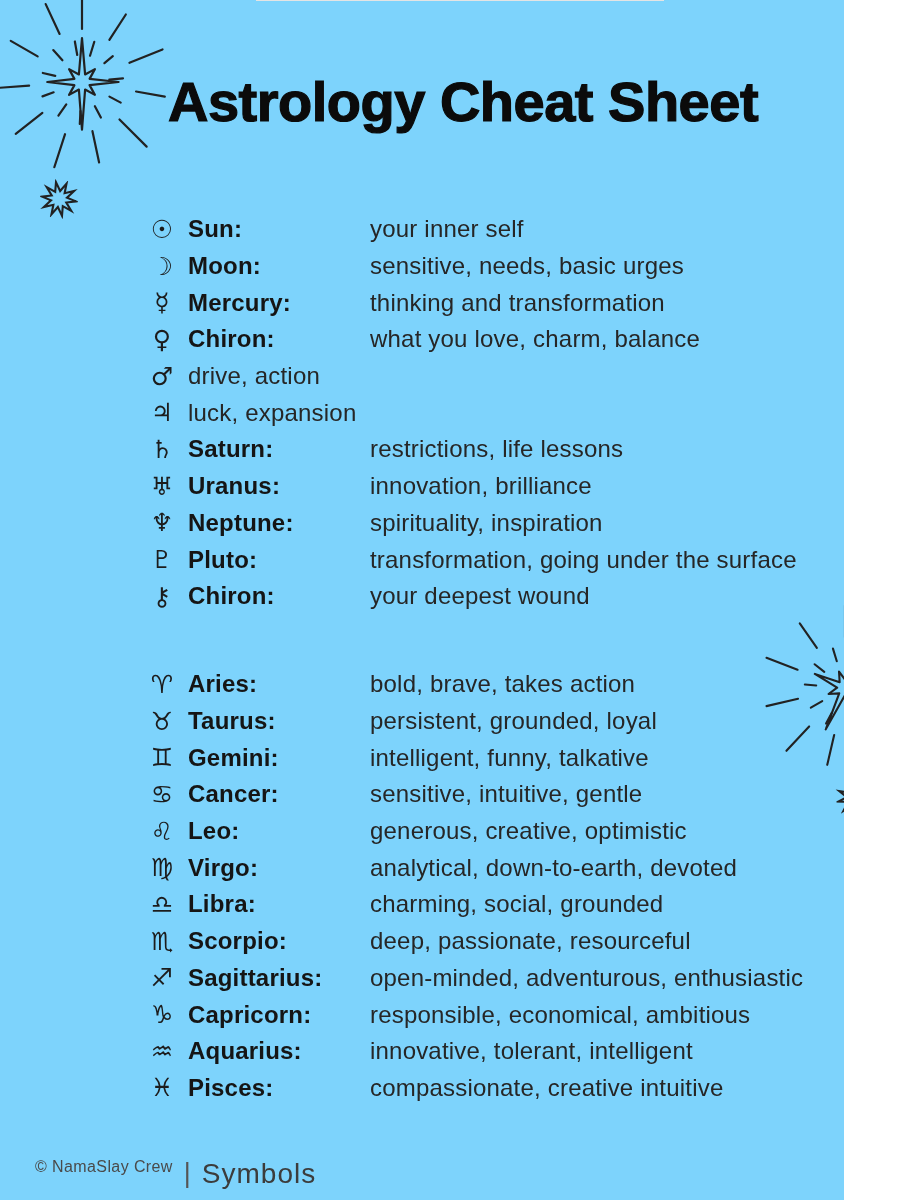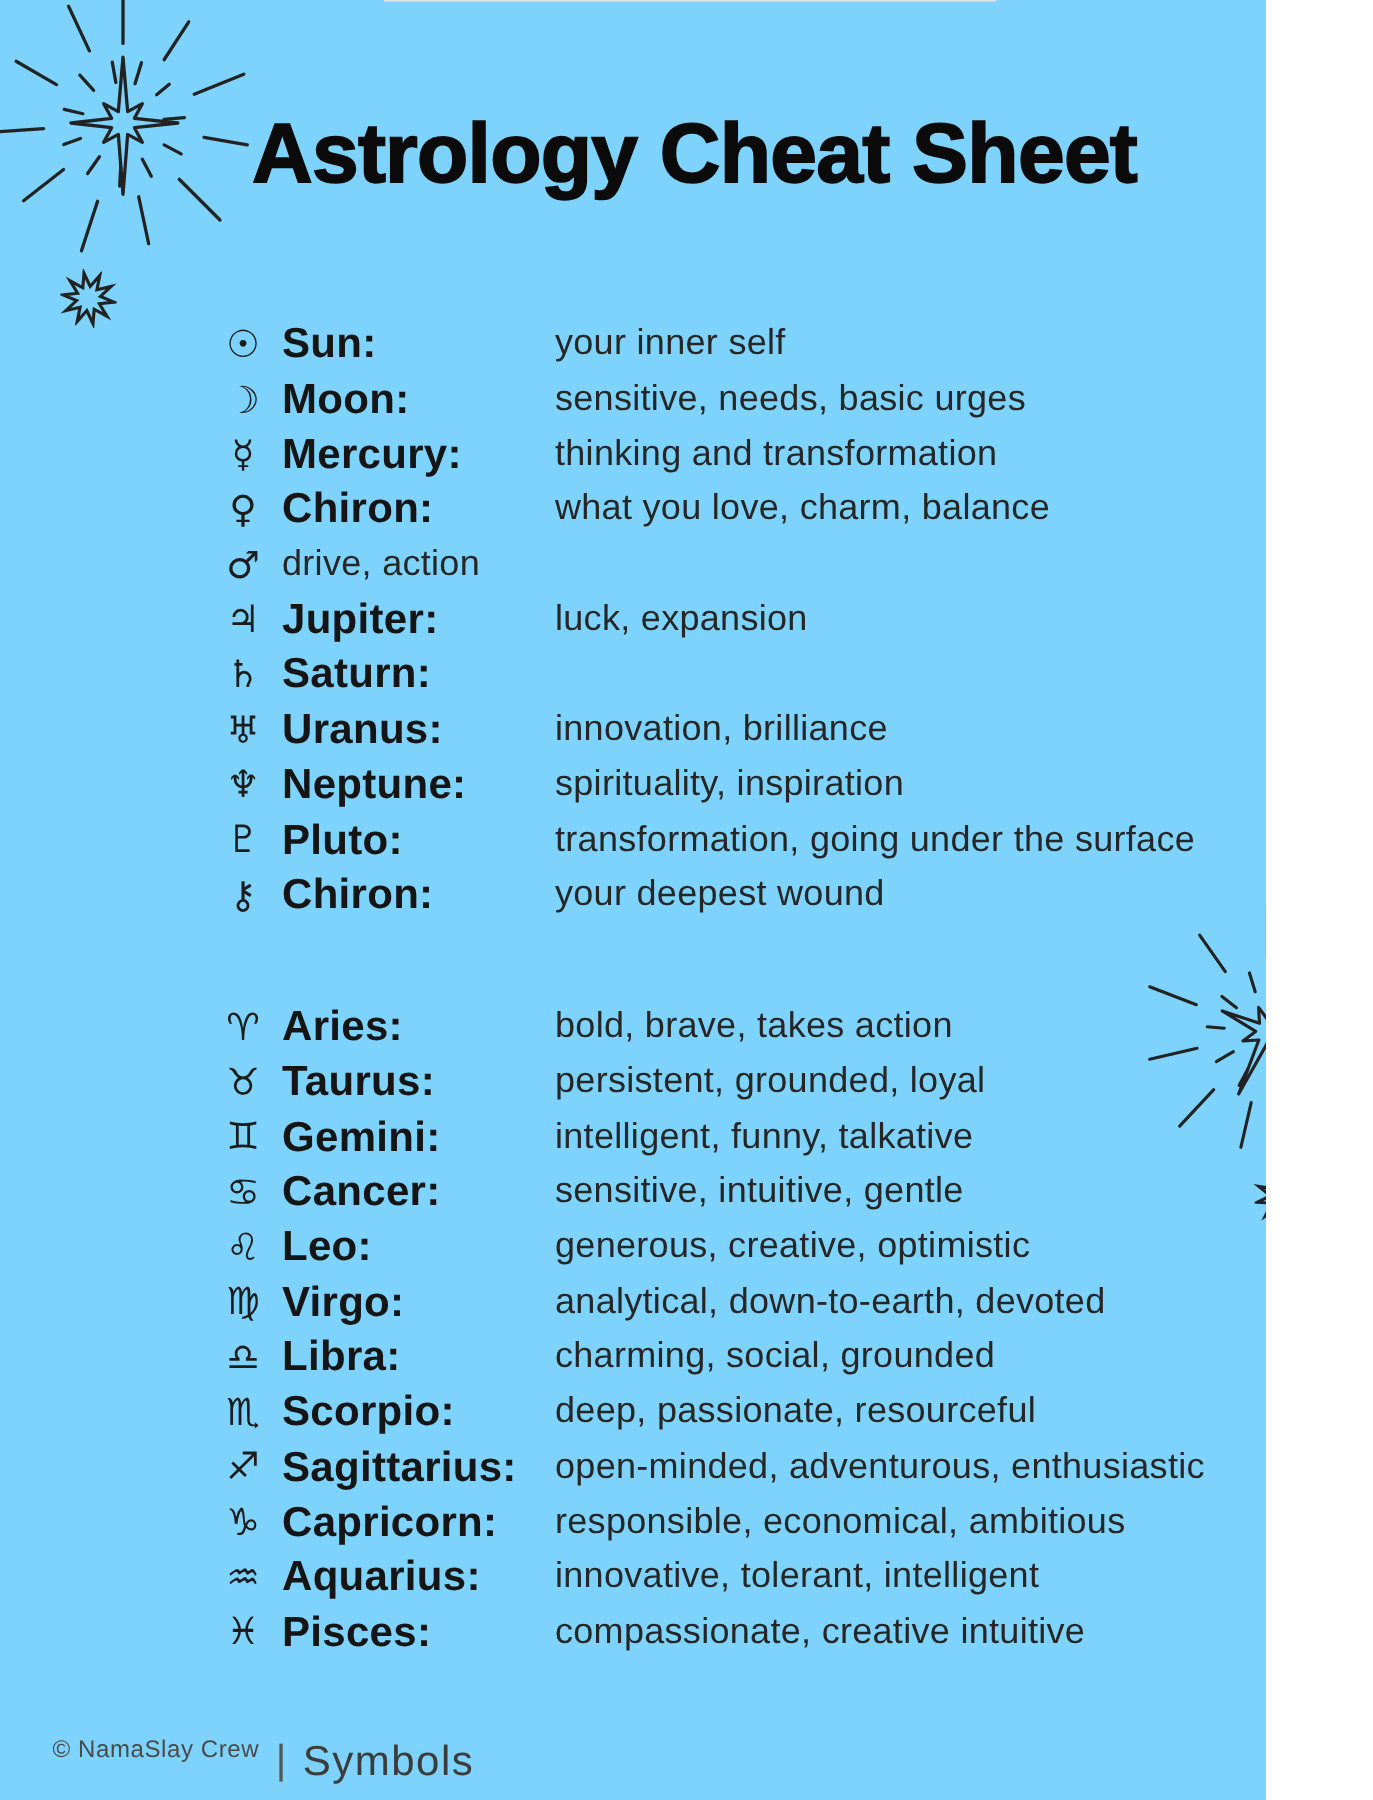--- a/index.html
+++ b/index.html
@@ -43,21 +43,21 @@
     width: 52px;
     text-align: center;
     font-family: "DejaVu Sans", sans-serif;
     font-size: 25px;
     color: #1c1c1c;
     line-height: 1;
   }
   .name {
     width: 182px;
     font-weight: bold;
-    font-size: 28px;
+    font-size: 24px;
     letter-spacing: 0.2px;
     color: #151515;
   }
   .desc {
     font-size: 24px;
     letter-spacing: 0.2px;
     color: #262626;
     white-space: nowrap;
   }
 
@@ -152,27 +152,27 @@
         <span class="desc">what you love, charm, balance</span>
       </div>
 
       <div class="row">
         <span class="sym">♂</span>
         <span class="desc">drive, action</span>
       </div>
 
       <div class="row">
         <span class="sym">♃</span>
-        <span class="name">Jupiter:</span>
         <span class="desc">luck, expansion</span>
       </div>
 
       <div class="row">
         <span class="sym">♄</span>
         <span class="name">Saturn:</span>
+        <span class="desc">restrictions, life lessons</span>
       </div>
 
       <div class="row">
         <span class="sym">♅</span>
         <span class="name">Uranus:</span>
         <span class="desc">innovation, brilliance</span>
       </div>
 
       <div class="row">
         <span class="sym">♆</span>

